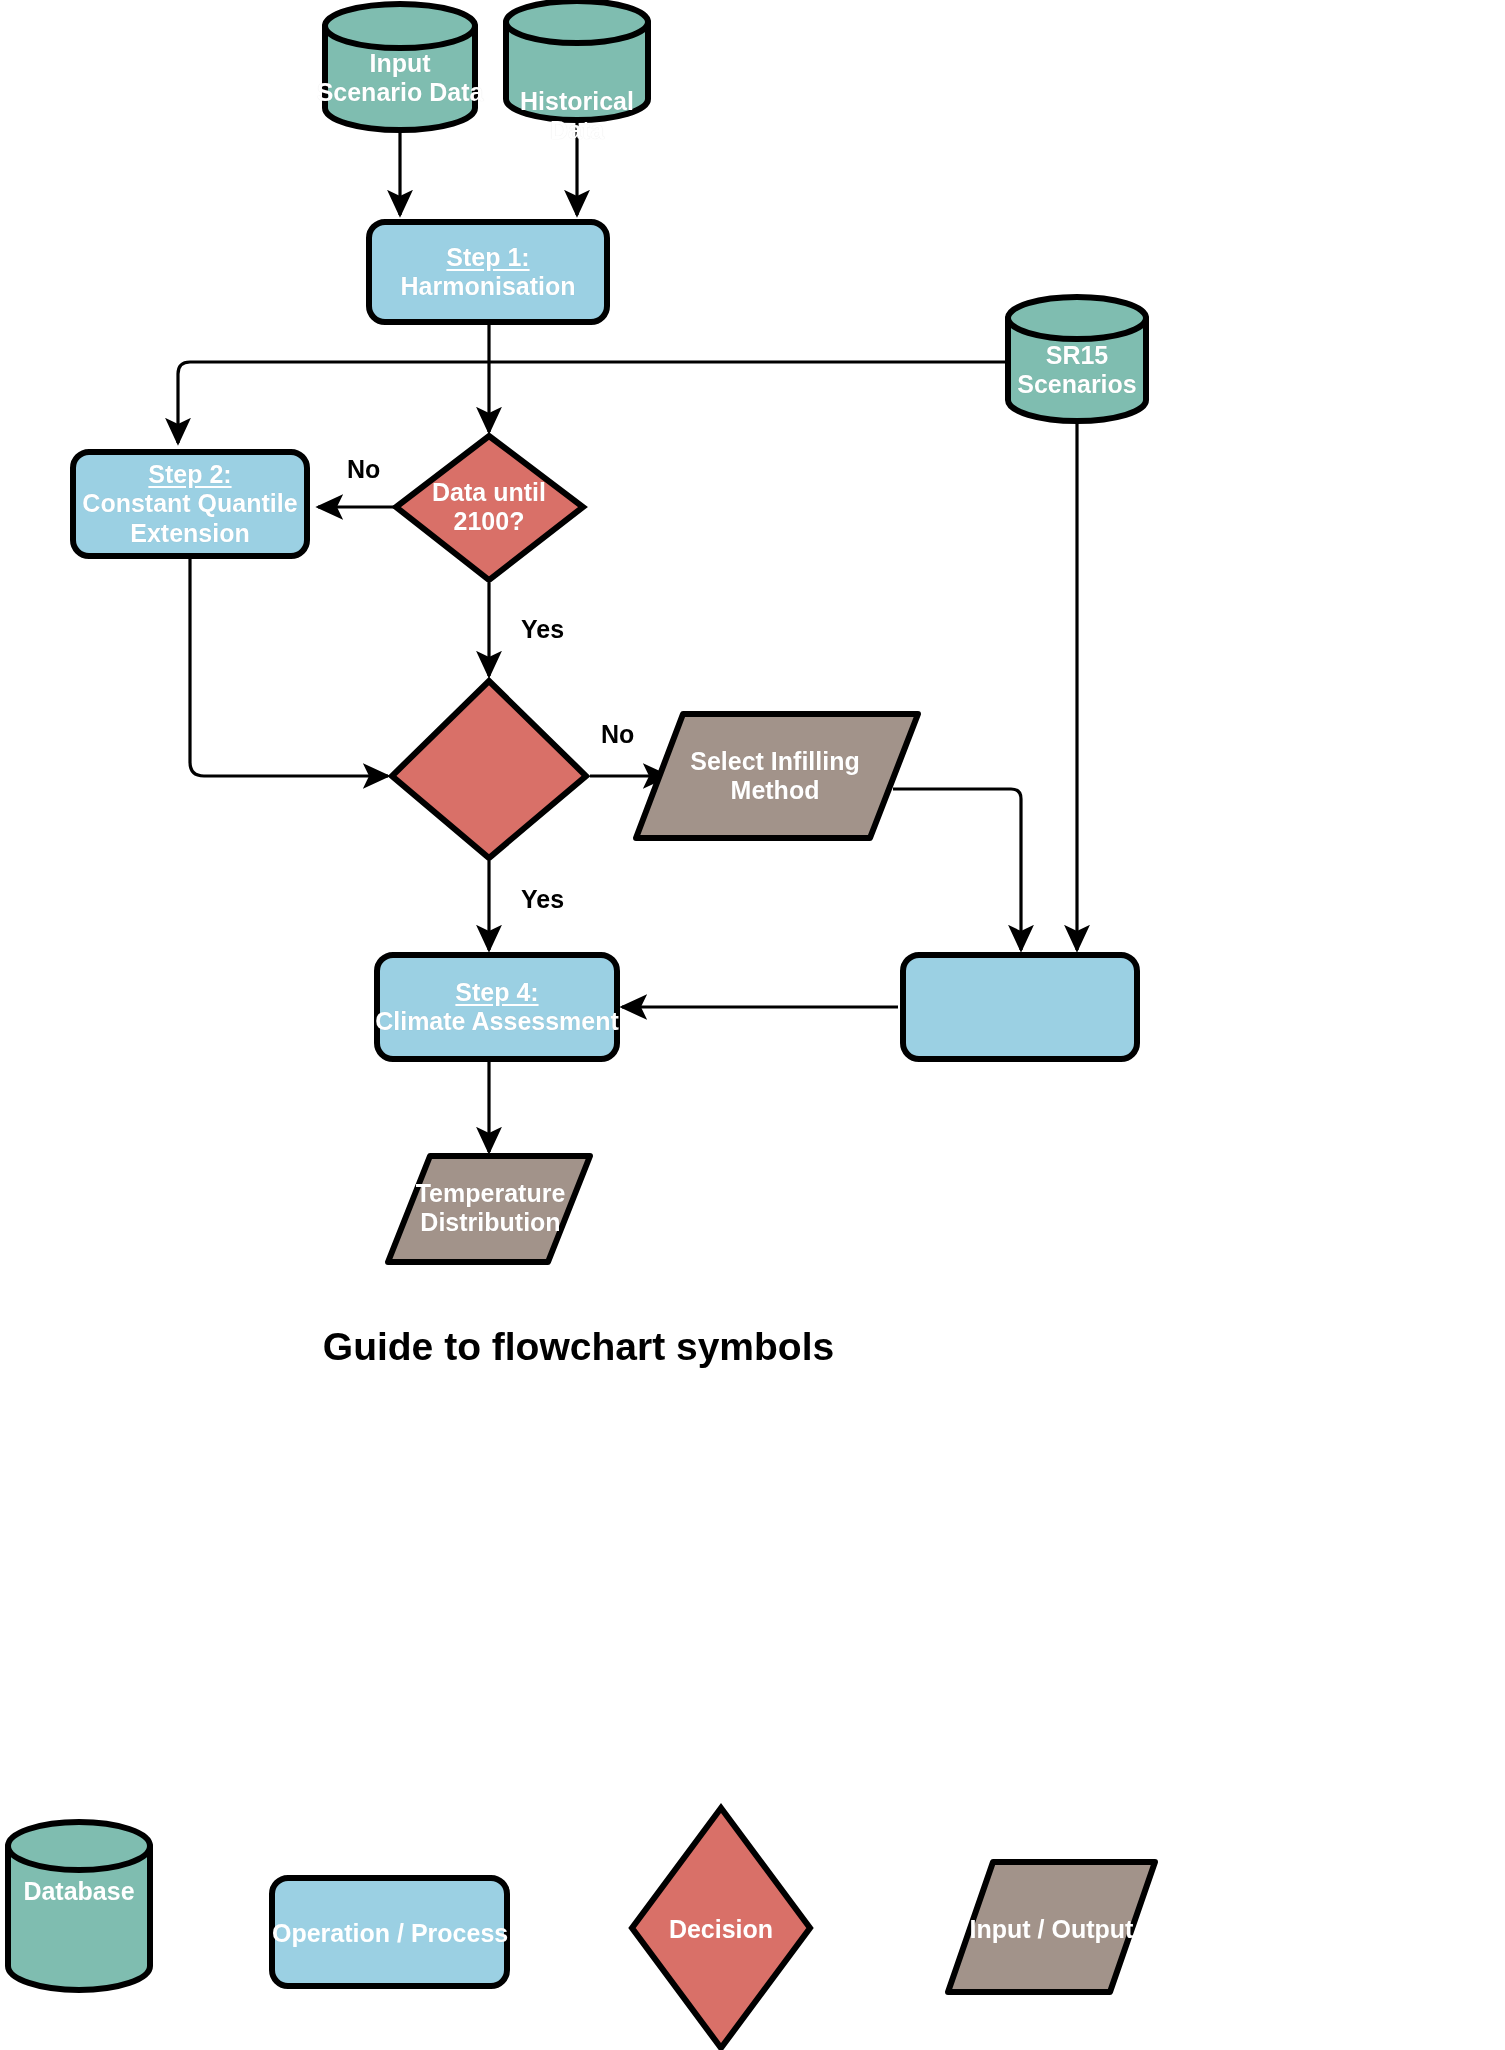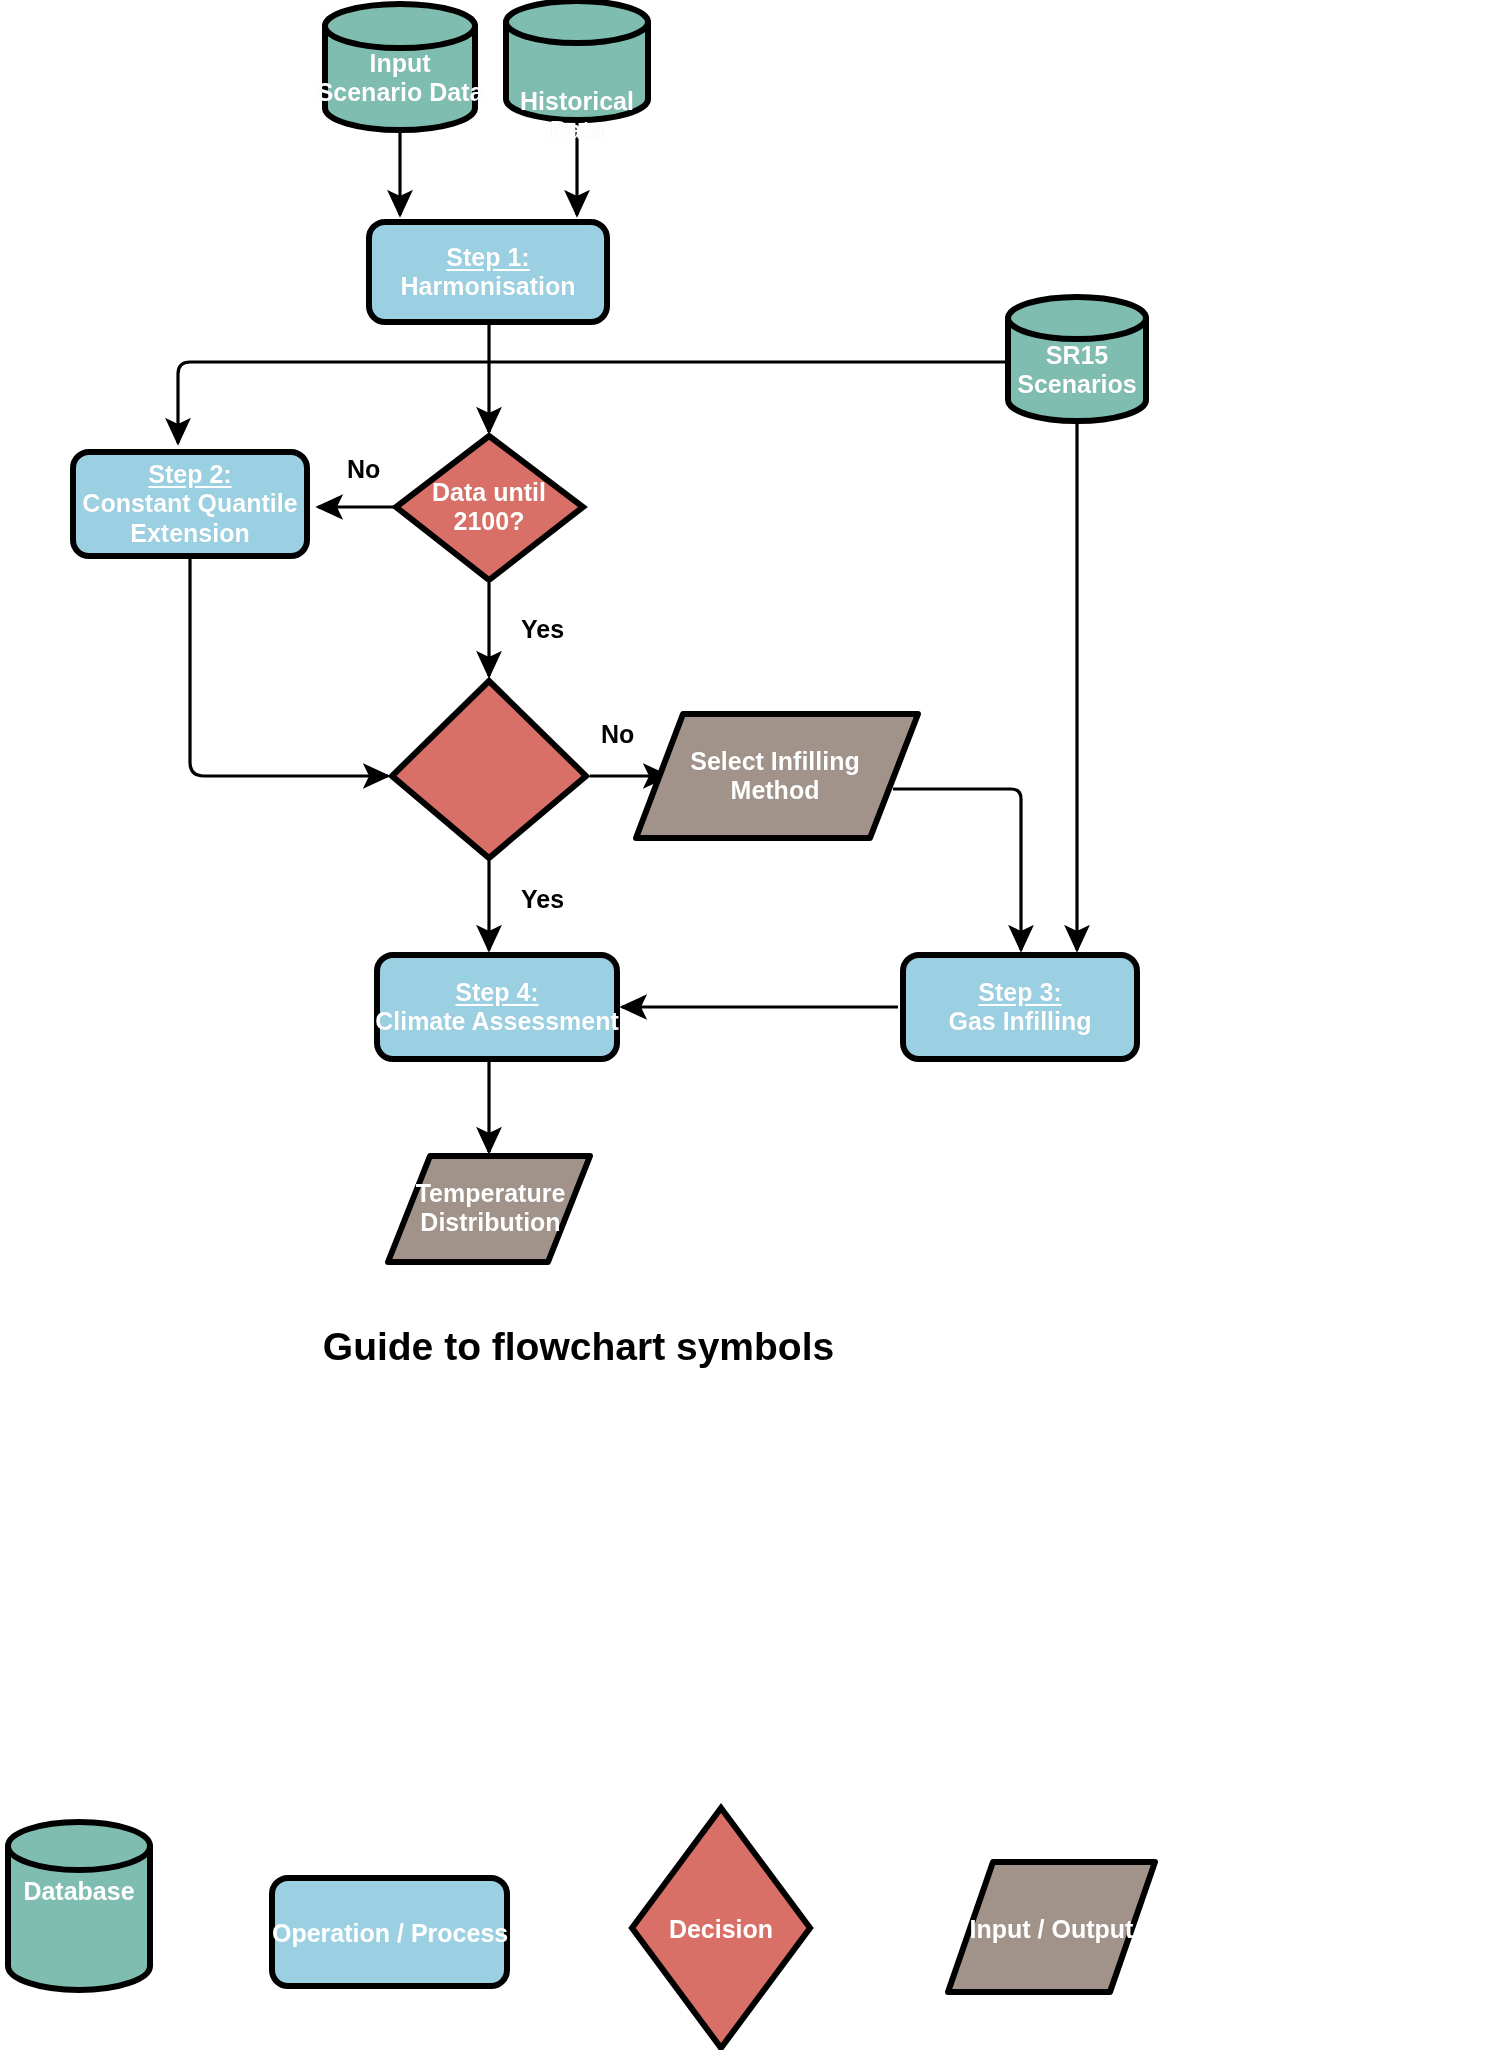--- a/index.html
+++ b/index.html
@@ -206,24 +206,20 @@
     <span class="ln">Data until</span>
     <span class="ln">2100?</span>
   </div>
 
 
   <div class="node-label" style="left:675px; top:740px; width:200px; height:72px; font-size:25px;">
     <span class="ln">Select Infilling</span>
     <span class="ln">Method</span>
   </div>
 
-  <div class="node-label" style="left:903px; top:955px; width:234px; height:104px; font-size:25px;">
-    <span class="ln underline">Step 3:</span>
-    <span class="ln">Gas Infilling</span>
-  </div>
 
   <div class="node-label" style="left:377px; top:955px; width:240px; height:104px; font-size:25px;">
     <span class="ln underline">Step 4:</span>
     <span class="ln">Climate Assessment</span>
   </div>
 
   <div class="node-label" style="left:408px; top:1172px; width:165px; height:72px; font-size:25px;">
     <span class="ln">Temperature</span>
     <span class="ln">Distribution</span>
   </div>

